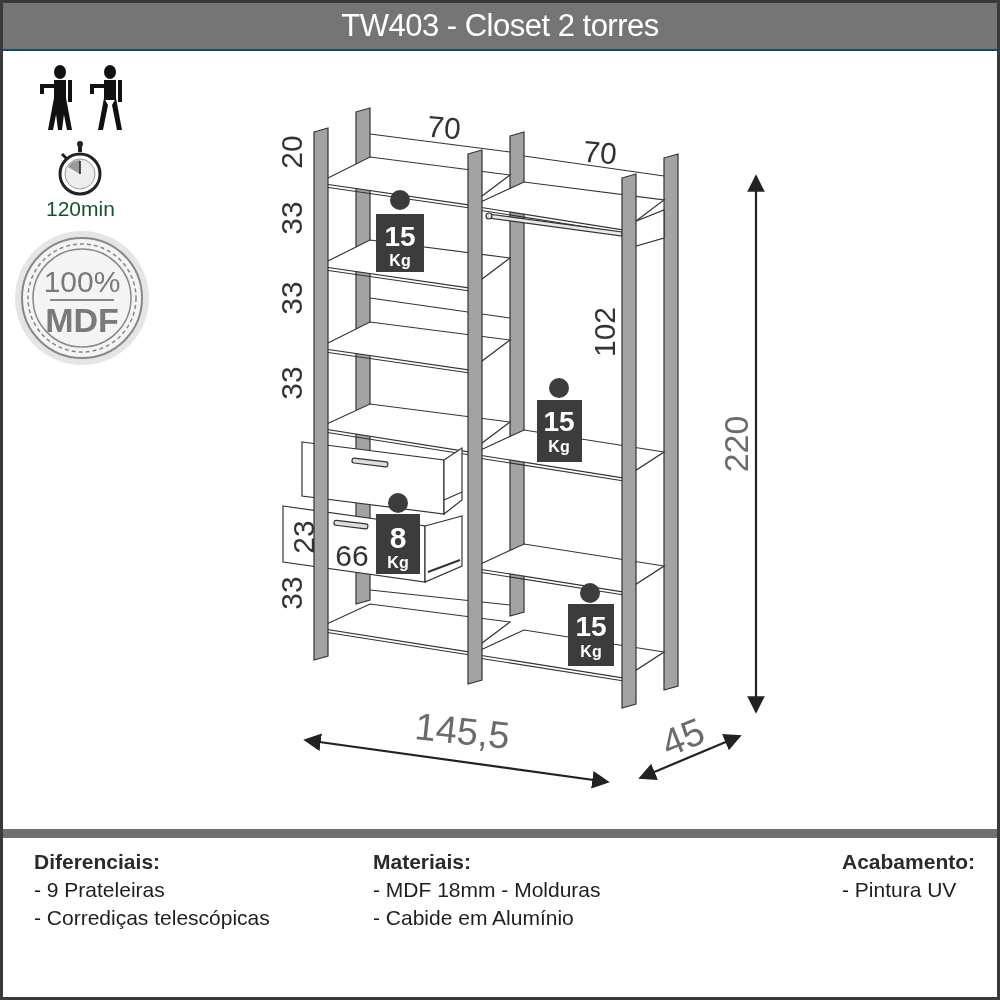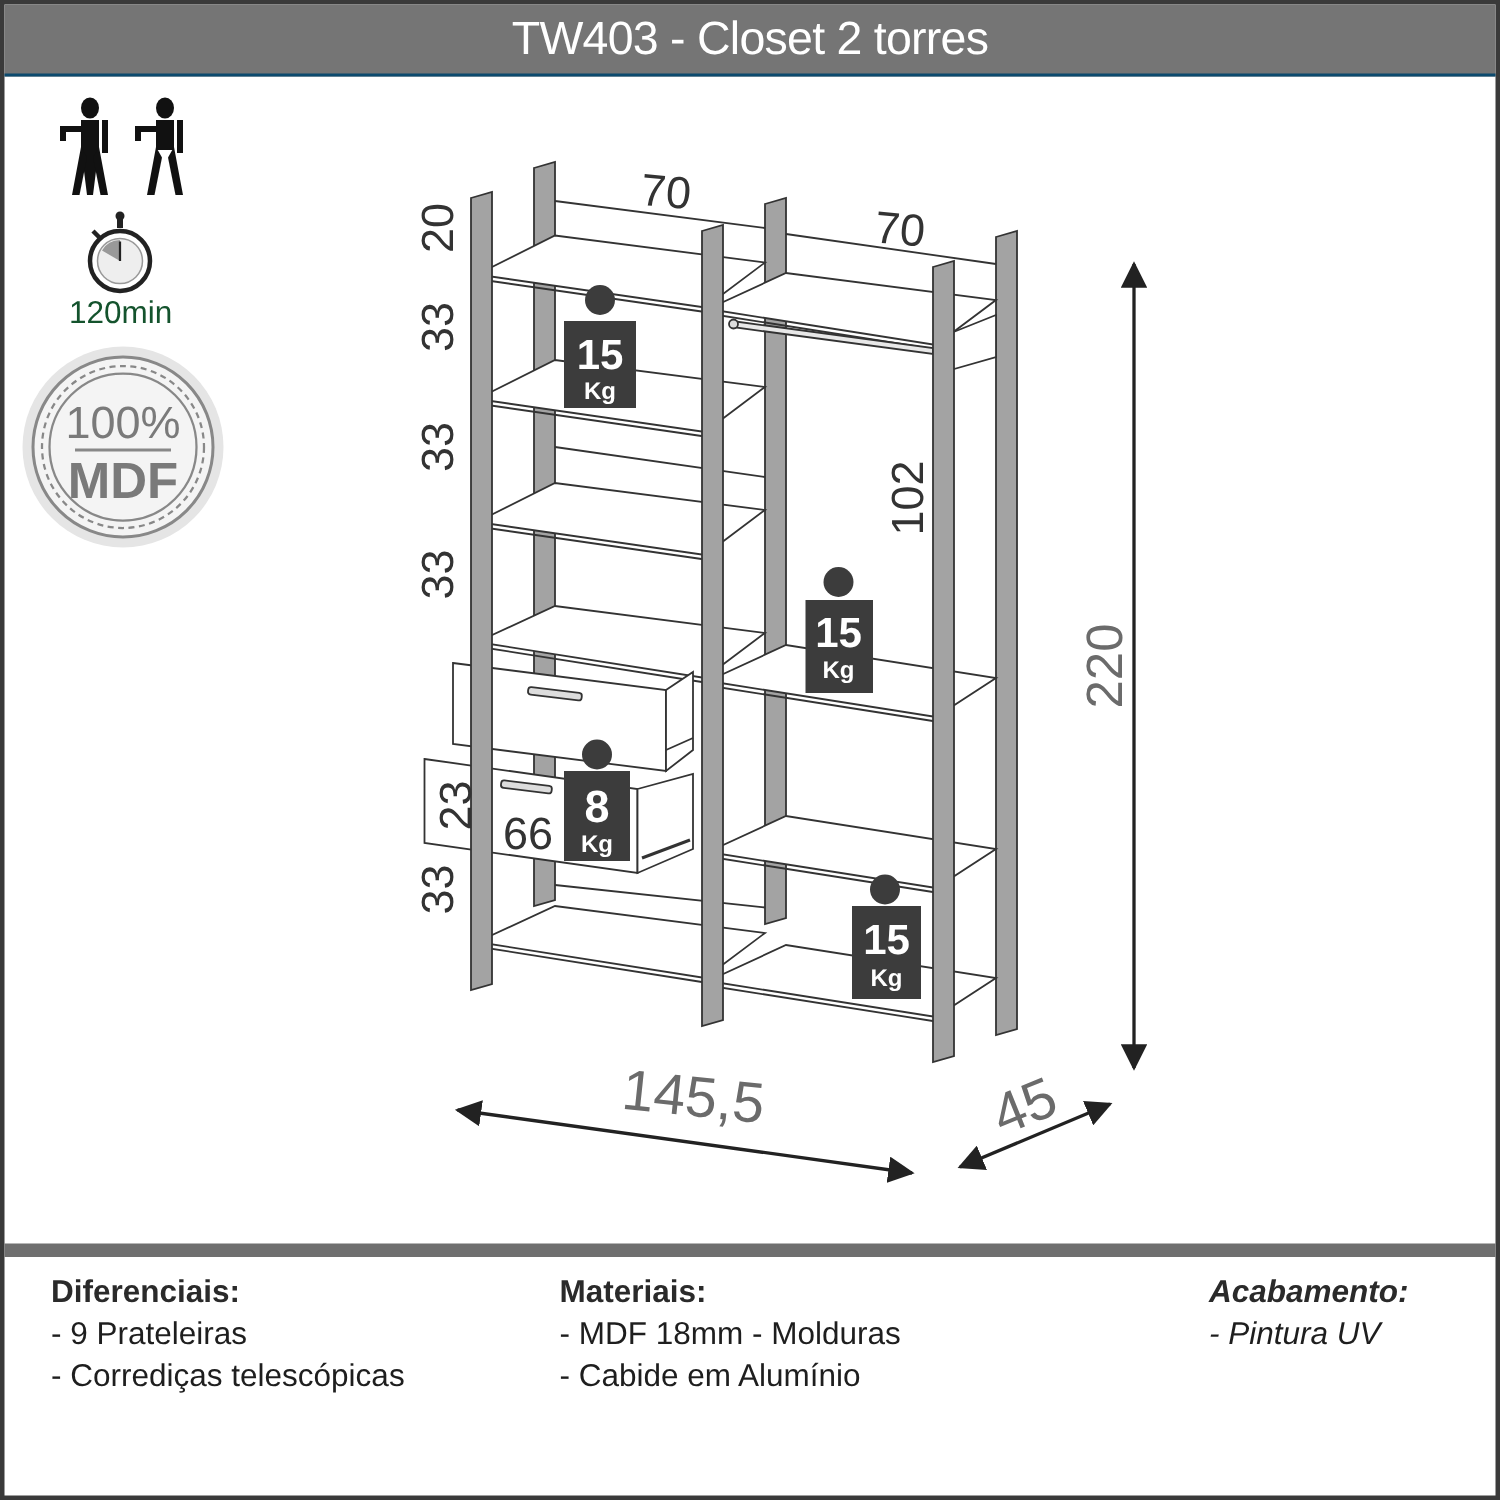--- a/index.html
+++ b/index.html
@@ -9,21 +9,21 @@
   .title-text { color: #ffffff; font-size: 31px; font-family: "Liberation Sans", sans-serif; letter-spacing: -0.5px; }
   .divider { position: absolute; left: 3px; top: 829px; width: 994px; height: 9px; background: #6f6f6f; }
   .icon-panel { position: absolute; left: 10px; top: 60px; width: 150px; height: 310px; }
   .assembly-time { position: absolute; left: 40px; top: 197px; font-size: 21px; color: #14532d; }
   .drawing { position: absolute; left: 0; top: 50px; width: 1000px; height: 780px; }
   .spec-col { position: absolute; top: 848px; font-size: 21px; line-height: 28px; color: #1e1e1e; }
   .spec-head { font-weight: bold; color: #2a2a2a; }
   .spec-item { white-space: nowrap; }
   .col-dif { left: 18px; margin-left: 16px; }
   .col-mat { left: 373px; }
-  .col-aca { left: 806px; font-style: italic; }
+  .col-aca { left: 842px; }
   .dim { font-family: "Liberation Sans", sans-serif; fill: #333; }
   .dim-grey { font-family: "Liberation Sans", sans-serif; fill: #6b6b6b; }
 </style>
 </head>
 <body>
 
 <div class="frame"></div>
 
 <div class="title-bar">
   <span class="title-text">TW403 - Closet 2 torres</span>

